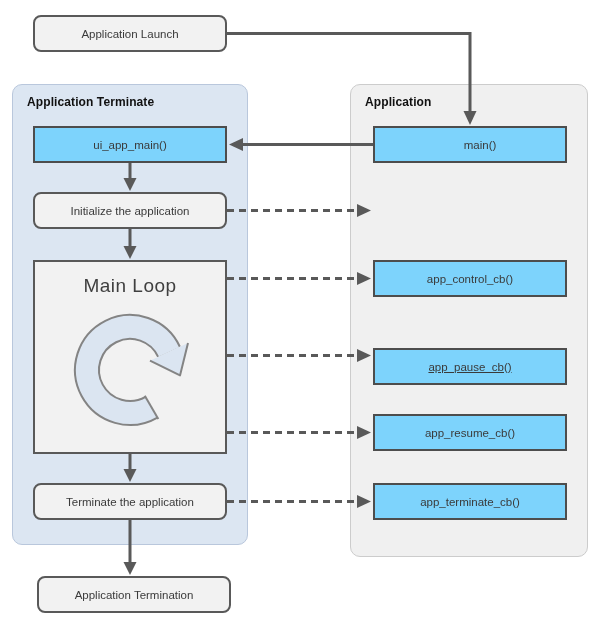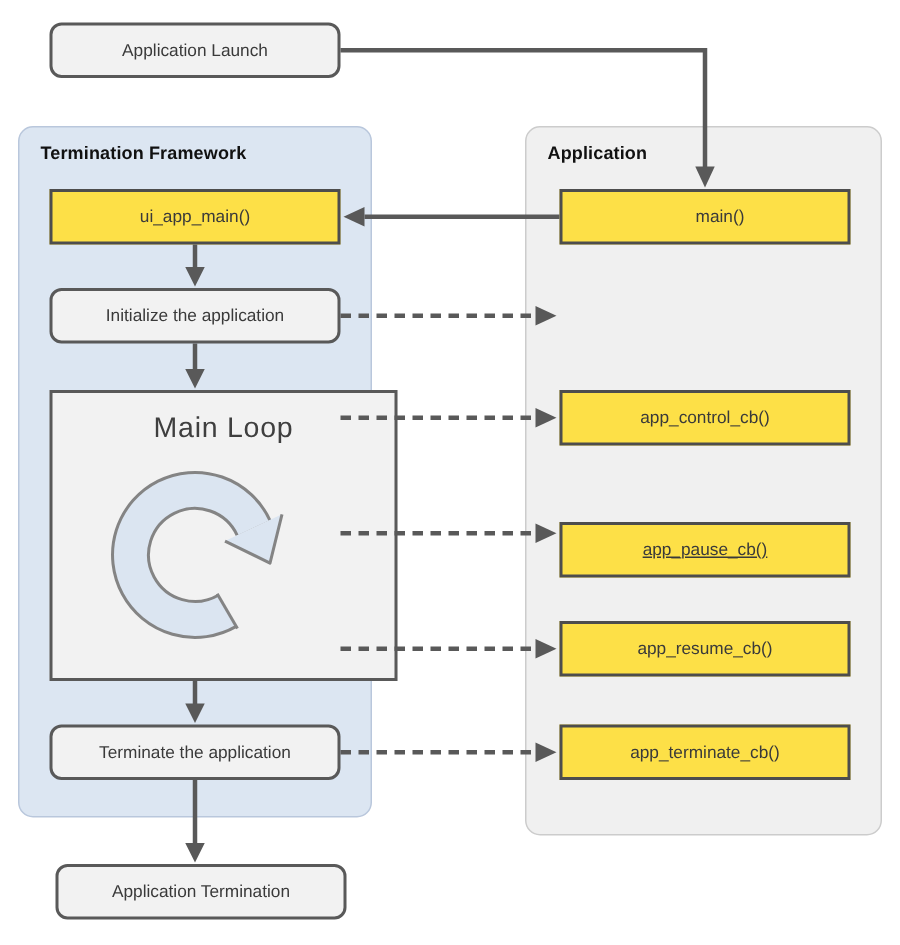--- a/index.html
+++ b/index.html
@@ -46,28 +46,28 @@
     font-size: 11.5px;
     color: #3a3a3a;
     text-align: center;
   }
   .box-rounded {
     background: #f2f2f2;
     border: 2px solid #595959;
     border-radius: 8px;
   }
   .box-green {
-    background: #fde047;
+    background: #7dd3fc;
     border: 2px solid #4d4d4d;
   }
 
   .mainloop {
     position: absolute;
     left: 33px; top: 260px;
-    width: 232px; height: 194px;
+    width: 194px; height: 194px;
     background: #f2f2f2;
     border: 2px solid #595959;
   }
   .mainloop-title {
     position: absolute;
     left: 0; right: 0; top: 13px;
     text-align: center;
     font-size: 19px;
     color: #3f3f3f;
     letter-spacing: 0.5px;
@@ -96,21 +96,21 @@
   .pos-app-pause       { left: 373px; top: 348px; text-decoration: underline; }
   .pos-app-resume      { left: 373px; top: 414px; }
   .pos-app-terminate   { left: 373px; top: 483px; }
 </style>
 </head>
 <body>
 
 <div class="stage">
 
   <div class="panel panel-framework">
-    <div class="panel-title">Termination Framework</div>
+    <div class="panel-title">Application Terminate</div>
   </div>
   <div class="panel panel-application">
     <div class="panel-title">Application</div>
   </div>
 
   <div class="box box-rounded pos-app-launch">Application Launch</div>
   <div class="box box-green pos-ui-app-main">ui_app_main()</div>
   <div class="box box-rounded pos-initialize">Initialize the application</div>
 
   <div class="mainloop">

